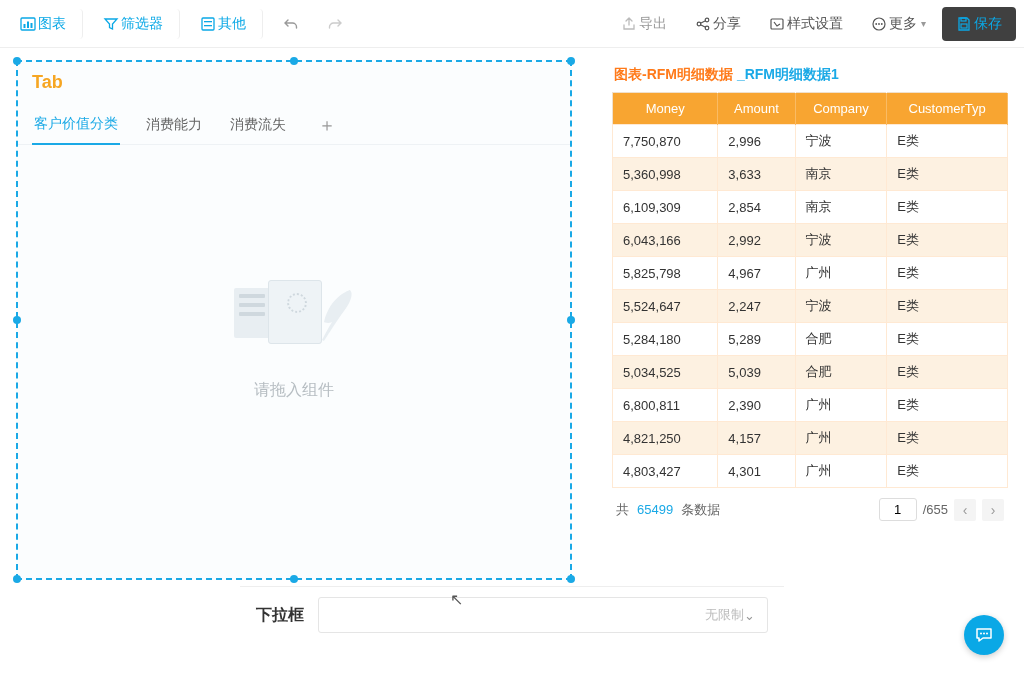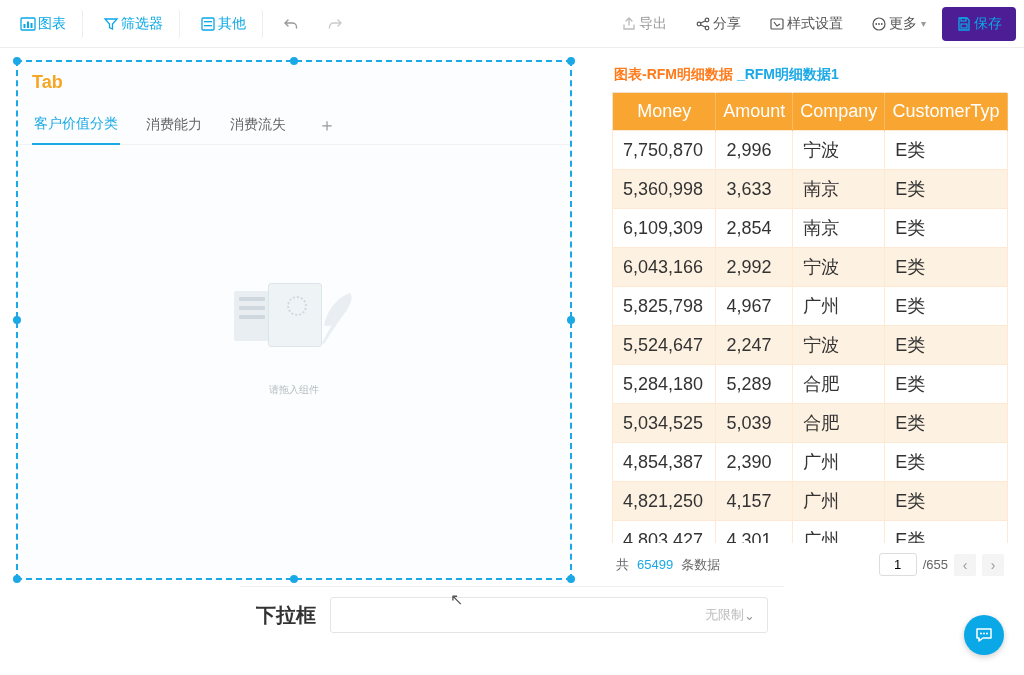--- a/index.html
+++ b/index.html
@@ -5,21 +5,21 @@
   * { box-sizing: border-box; margin: 0; padding: 0; }
   body { font-family: -apple-system, BlinkMacSystemFont, "PingFang SC", "Microsoft YaHei", sans-serif; font-size: 13px; color: #333; background: #fff; width: 1024px; height: 675px; overflow: hidden; position: relative; }
 
   
   .toolbar { display: flex; align-items: center; height: 48px; border-bottom: 1px solid #eee; padding: 0 8px; gap: 4px; }
   .toolbar .tb-btn { display: flex; align-items: center; gap: 2px; padding: 6px 12px; color: #0aa8e6; cursor: pointer; font-size: 14px; border-radius: 4px; }
   .toolbar .tb-btn.with-border { border-right: 1px solid #eee; padding-right: 16px; margin-right: 4px; }
   .toolbar .tb-btn .icon { display: inline-flex; width: 16px; height: 16px; }
   .toolbar .tb-btn.gray { color: #999; }
   .toolbar .spacer { flex: 1; }
-  .toolbar .tb-btn.save { background: #4c1d95; color: #0aa8e6; padding: 8px 14px; }
+  .toolbar .tb-btn.save { background: #404040; color: #0aa8e6; padding: 8px 14px; }
   .toolbar .tb-btn.dark { color: #555; }
   .dropdown-arrow { font-size: 10px; color: #999; margin-left: 2px; }
 
   
   .main { display: flex; padding: 12px 16px 8px 16px; gap: 16px; height: 540px; }
 
   
   .tab-panel { position: relative; width: 556px; border: 2px dashed #1aa9e6; background: #fbfdfe; }
   .tab-panel .handle { position: absolute; width: 8px; height: 8px; background: #1aa9e6; border-radius: 50%; }
   .handle.tl { top: -5px; left: -5px; } .handle.tr { top: -5px; right: -5px; }
@@ -36,43 +36,43 @@
   .tab-add { color: #999; font-size: 18px; cursor: pointer; padding: 4px 6px; }
 
   .empty-drop { display: flex; flex-direction: column; align-items: center; justify-content: center; height: 380px; color: #aaa; }
   .empty-drop .illus { width: 120px; height: 90px; position: relative; margin-bottom: 20px; }
   .illus .box1 { position: absolute; left: 0; top: 18px; width: 36px; height: 50px; background: #e8eef2; border-radius: 2px; }
   .illus .box1::before { content: ""; position: absolute; left: 5px; top: 6px; width: 26px; height: 4px; background: #cfd8de; border-radius: 1px; box-shadow: 0 9px 0 #cfd8de, 0 18px 0 #cfd8de; }
   .illus .box2 { position: absolute; left: 34px; top: 10px; width: 54px; height: 64px; background: #eef3f6; border-radius: 3px; border: 1px solid #dde5ea; }
   .illus .box2::after { content: ""; position: absolute; left: 18px; top: 12px; width: 16px; height: 16px; border: 2px dotted #cfd8de; border-radius: 50%; }
   .illus .feather { position: absolute; right: -2px; top: 16px; width: 40px; height: 60px; }
   .illus .feather svg { width: 100%; height: 100%; }
-  .empty-text { font-size: 10px; color: #b6bdc2; }
+  .empty-text { font-size: 16px; color: #b6bdc2; }
 
   
   .data-panel { flex: 1; display: flex; flex-direction: column; margin-left: 24px; }
   .data-title { font-weight: bold; font-size: 14px; padding: 6px 2px 8px 2px; }
   .data-title .t1 { color: #ff7a1a; }
   .data-title .t2 { color: #1aa9e6; }
-  .data-table { border: 1px solid #f0e0cc; border-collapse: collapse; width: 100%; font-size: 18px; }
+  .data-table { border: 1px solid #f0e0cc; border-collapse: collapse; width: 100%; font-size: 13px; }
   .data-table th { background: #f8a531; color: #fff; text-align: center; font-weight: normal; padding: 8px 6px; border-right: 1px solid rgba(255,255,255,0.25); }
   .data-table td { padding: 7px 10px; border: 1px solid #ffe9d3; }
   .data-table tbody tr:nth-child(even) td { background: #fdf1e1; }
   .data-table tbody tr:nth-child(odd) td { background: #fff; }
   .overflow-clip { overflow: hidden; }
 
   .pager { display: flex; align-items: center; padding: 10px 4px 4px 4px; font-size: 13px; color: #666; gap: 6px; }
   .pager .count { color: #1aa9e6; margin: 0 2px; }
   .pager .spacer2 { flex: 1; }
   .pager .page-input { width: 38px; text-align: center; border: 1px solid #ddd; border-radius: 3px; padding: 3px 4px; font-size: 13px; }
   .pager .page-nav { width: 22px; height: 22px; background: #f4f4f4; border-radius: 2px; display: inline-flex; align-items: center; justify-content: center; color: #999; cursor: pointer; font-size: 14px; }
 
   
   .bottom-bar { position: absolute; left: 240px; right: 240px; bottom: 32px; display: flex; align-items: center; gap: 14px; padding: 10px 16px; background: #fff; border-top: 1px solid #eee; }
-  .bottom-bar .bl-label { font-weight: bold; color: #333; font-size: 20px; }
+  .bottom-bar .bl-label { font-weight: bold; color: #333; font-size: 16px; }
   .bottom-bar .bl-select { flex: 1; border: 1px solid #e5e5e5; border-radius: 3px; padding: 8px 12px; color: #bbb; display: flex; align-items: center; justify-content: flex-end; cursor: pointer; }
 
   
   .fab { position: absolute; right: 20px; bottom: 20px; width: 40px; height: 40px; border-radius: 50%; background: #0aa8e6; display: flex; align-items: center; justify-content: center; color: #fff; box-shadow: 0 2px 6px rgba(0,0,0,0.2); cursor: pointer; }
 
   .cursor { position: absolute; left: 450px; top: 590px; font-size: 16px; color: #555; pointer-events: none; }
 
   svg { display: block; }
 </style>
 </head>
@@ -265,21 +265,21 @@
               <td>合肥</td>
               <td>E类</td>
             </tr>
             <tr>
               <td>5,034,525</td>
               <td>5,039</td>
               <td>合肥</td>
               <td>E类</td>
             </tr>
             <tr>
-              <td>4,854,387</td>
+              <td>6,800,811</td>
               <td>2,390</td>
               <td>广州</td>
               <td>E类</td>
             </tr>
             <tr>
               <td>4,821,250</td>
               <td>4,157</td>
               <td>广州</td>
               <td>E类</td>
             </tr>

